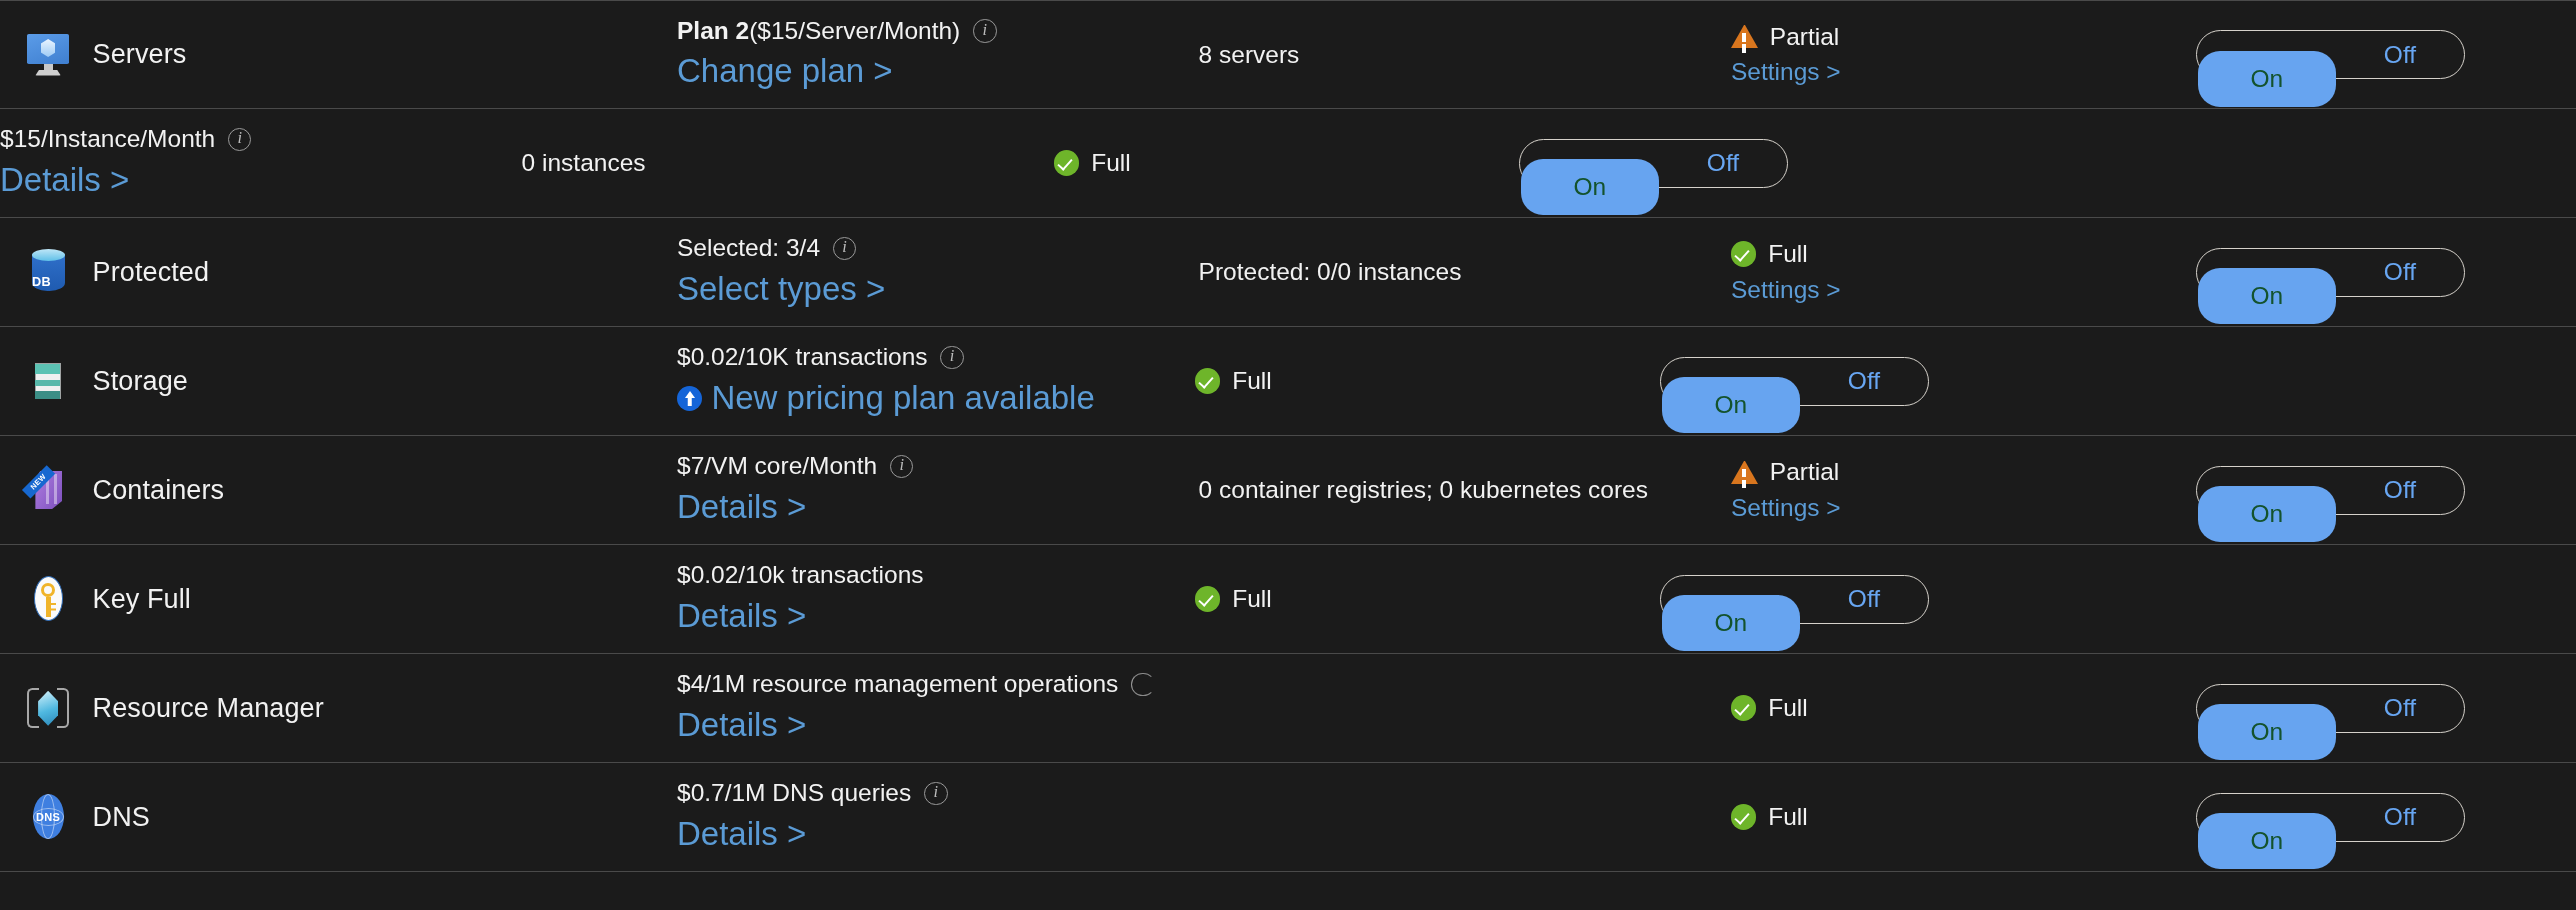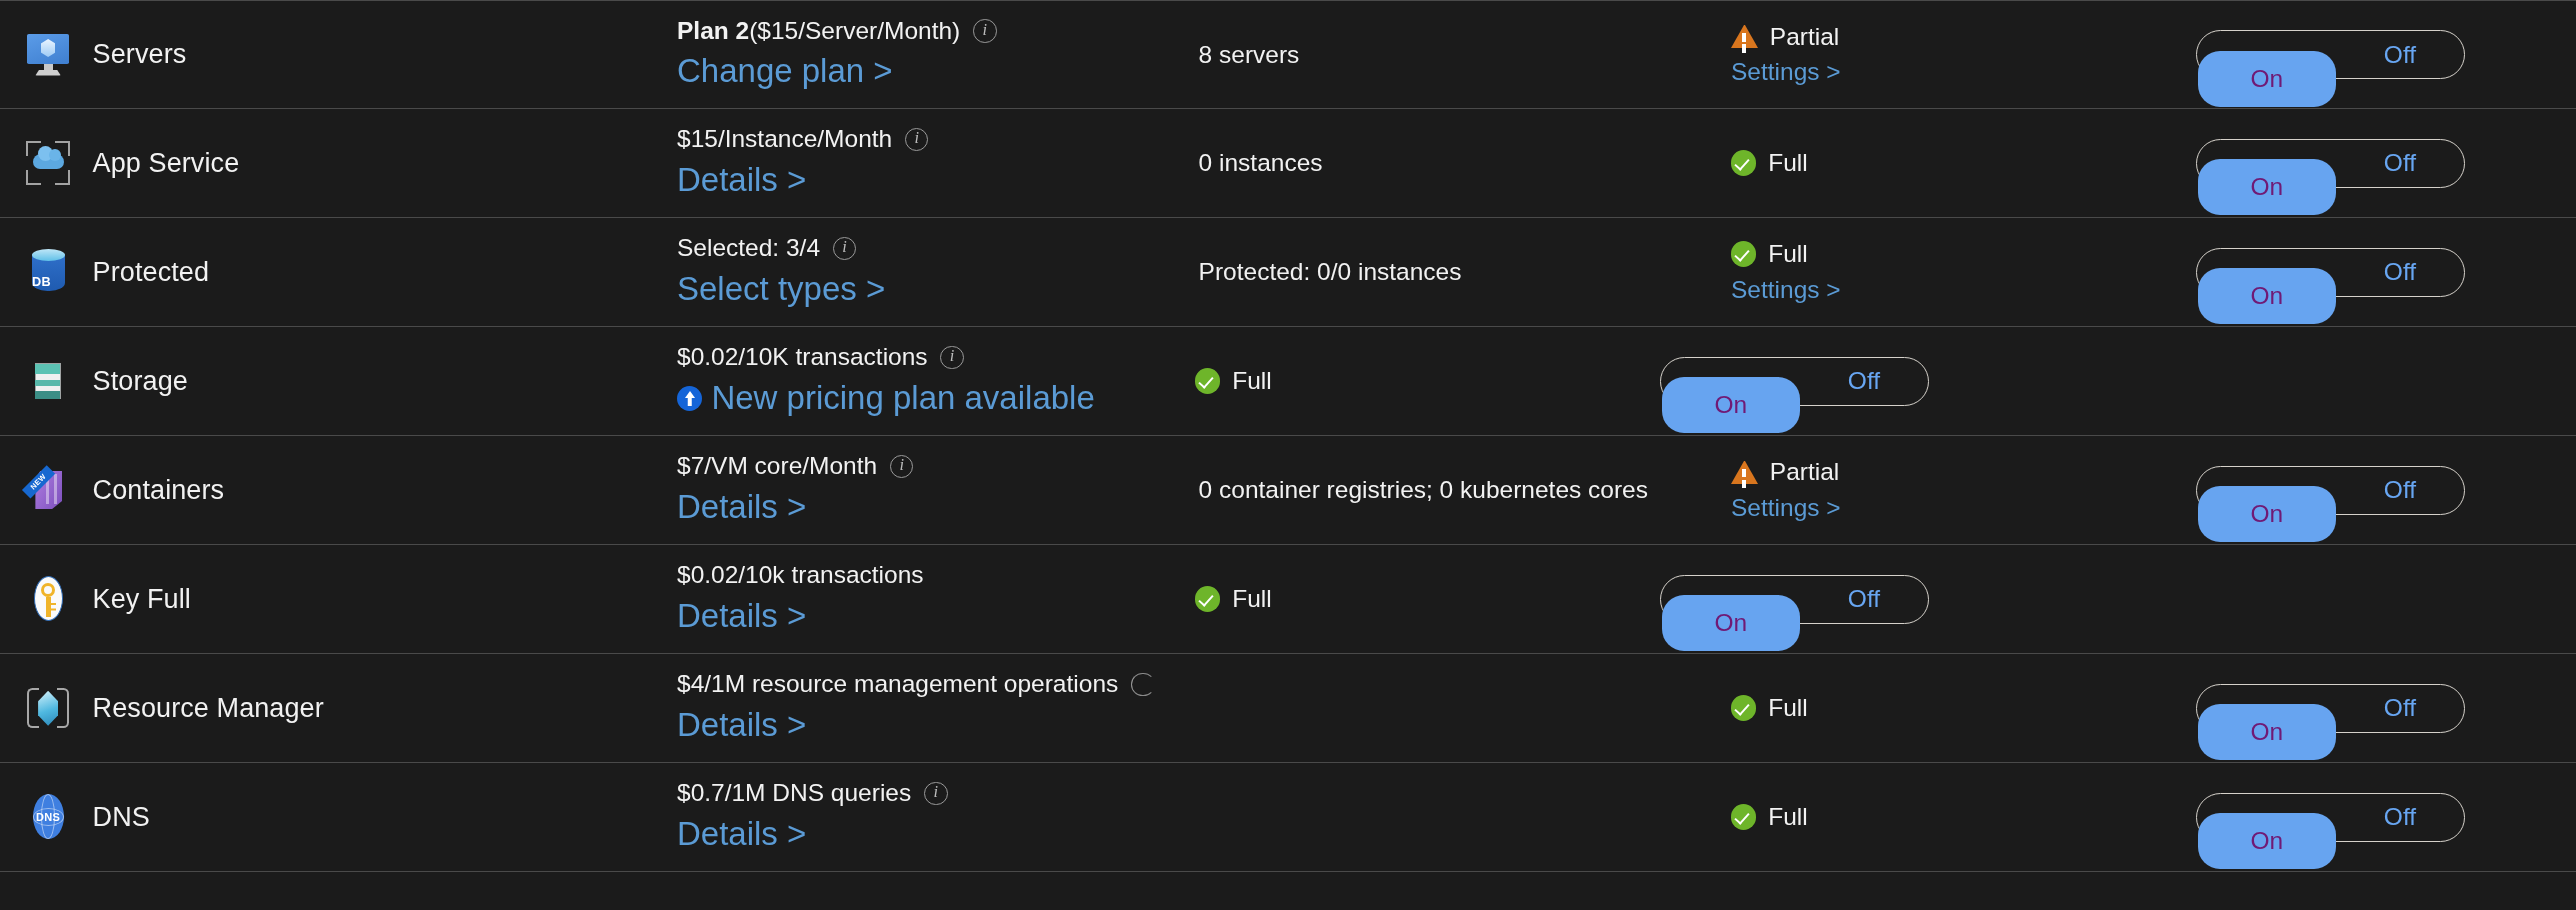--- a/index.html
+++ b/index.html
@@ -236,21 +236,21 @@
   .toggle-on {
     width: 138px;
     height: 56px;
     margin-left: 0.9px;
     border-radius: 22px;
     background: #67a4f0;
     display: flex;
     align-items: center;
     justify-content: center;
     font-size: 24.5px;
-    color: #701a75;
+    color: #14532d;
     margin-top: 48px;
   }
   .toggle-off {
     flex: 1;
     display: flex;
     align-items: center;
     justify-content: center;
     font-size: 24.5px;
     color: #68a6f2;
   }
@@ -476,30 +476,20 @@
         <div class="status-sub"><span class="link">Settings &gt;</span></div>
       </div>
       <div class="col-toggle">
         <div class="toggle">
           <span class="toggle-on">On</span>
           <span class="toggle-off">Off</span>
         </div>
       </div>
     </div>
     <div class="plan-row">
-      <div class="col-name">
-        <span class="svc-icon ic-appsvc">
-          <span class="br tl"></span>
-          <span class="br tr"></span>
-          <span class="br bl"></span>
-          <span class="br brr"></span>
-          <span class="cloud"></span>
-        </span>
-        <span class="svc-label">App Service</span>
-      </div>
       <div class="col-plan">
         <div class="plan-line1">
           <span>$15/Instance/Month</span>
           <span class="info-icon"></span>
         </div>
         <div class="plan-line2">
           <span class="link">Details &gt;</span>
         </div>
       </div>
       <div class="col-count">0 instances</div>

